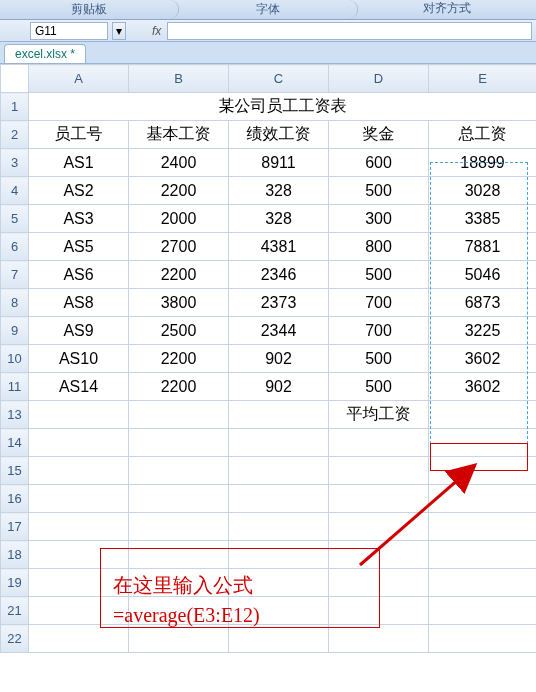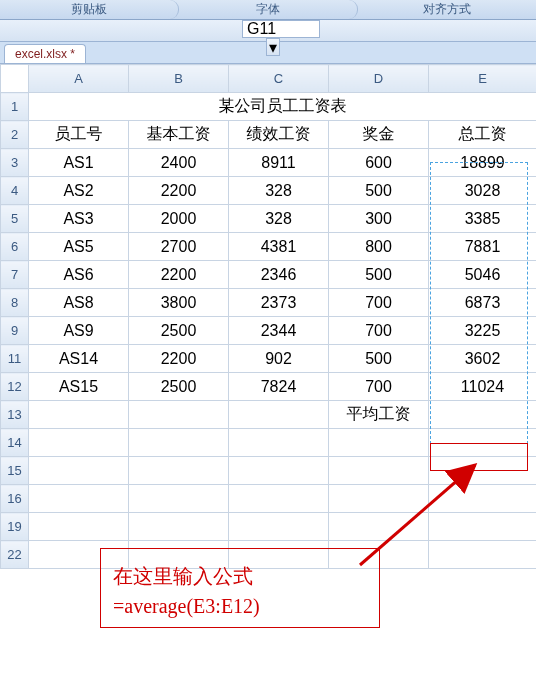--- a/index.html
+++ b/index.html
@@ -20,30 +20,29 @@
     font-size: 12px;
     color: #3b5a82;
   }
   .ribbon-group {
     flex: 1;
     text-align: center;
     line-height: 18px;
     border-right: 1px solid #a8bedb;
     border-radius: 9px;
   }
-  .ribbon-group:last-child { border-right: none; }
+  .ribbon-group:last-child { border-right: none; font-family: Liberation Mono, monospace; }
   .namebox-row {
     display: flex;
     align-items: center;
     height: 22px;
     background: linear-gradient(#e8f0fa, #d6e3f3);
     border-bottom: 1px solid #9cb4d4;
     padding-left: 30px;
-    font-size: 16px;
-    flex-direction: column;
+    font-size: 12px;
   }
   .namebox {
     width: 78px;
     height: 18px;
     background: #fff;
     border: 1px solid #9cb4d4;
     padding: 0 4px;
     line-height: 16px;
     margin-right: 4px;
   }
@@ -74,21 +73,21 @@
     padding-left: 4px;
     border-bottom: 1px solid #9cb4d4;
   }
   .tab {
     background: #fff;
     border: 1px solid #9cb4d4;
     border-bottom: none;
     padding: 2px 10px;
     font-size: 12px;
     border-radius: 4px 4px 0 0;
-    color: #7f1d1d;
+    color: #0f766e;
     margin-right: 4px;
   }
   .sheet-area {
     position: relative;
   }
   table.grid {
     border-collapse: collapse;
     table-layout: fixed;
     width: 536px;
   }
@@ -137,21 +136,21 @@
     border: 1px solid #d00000;
     pointer-events: none;
   }
   .red-formula-box {
     position: absolute;
     top: 548px;
     left: 100px;
     width: 280px;
     height: 80px;
     border: 1px solid #d00000;
-    padding: 12px 12px;
+    padding: 21px 12px;
     color: #d00000;
     font-size: 20px;
     font-family: "SimSun", serif;
     line-height: 1.5;
     background: transparent;
   }
   svg.arrow {
     position: absolute;
     top: 450px;
     left: 340px;
@@ -264,35 +263,35 @@
   </tr>
   <tr>
     <th class="rowhdr">9</th>
     <td>AS9</td>
     <td>2500</td>
     <td>2344</td>
     <td>700</td>
     <td>3225</td>
   </tr>
   <tr>
+    <th class="rowhdr">10</th>
+    <td>AS10</td>
+    <td>2200</td>
+    <td>902</td>
+    <td>500</td>
+    <td>3602</td>
+  </tr>
+  <tr>
     <th class="rowhdr">11</th>
     <td>AS14</td>
     <td>2200</td>
     <td>902</td>
     <td>500</td>
     <td>3602</td>
   </tr>
-  <tr>
-    <th class="rowhdr">12</th>
-    <td>AS15</td>
-    <td>2500</td>
-    <td>7824</td>
-    <td>700</td>
-    <td>11024</td>
-  </tr>
 
   <tr>
     <th class="rowhdr">13</th>
     <td></td>
     <td></td>
     <td></td>
     <td class="hdr-cn">平均工资</td>
     <td></td>
   </tr>
 
@@ -314,21 +313,45 @@
         </tr>
   <tr>
           <th class="rowhdr">16</th>
           <td></td>
           <td></td>
           <td></td>
           <td></td>
           <td></td>
         </tr>
   <tr>
+          <th class="rowhdr">17</th>
+          <td></td>
+          <td></td>
+          <td></td>
+          <td></td>
+          <td></td>
+        </tr>
+  <tr>
+          <th class="rowhdr">18</th>
+          <td></td>
+          <td></td>
+          <td></td>
+          <td></td>
+          <td></td>
+        </tr>
+  <tr>
           <th class="rowhdr">19</th>
+          <td></td>
+          <td></td>
+          <td></td>
+          <td></td>
+          <td></td>
+        </tr>
+  <tr>
+          <th class="rowhdr">21</th>
           <td></td>
           <td></td>
           <td></td>
           <td></td>
           <td></td>
         </tr>
   <tr>
           <th class="rowhdr">22</th>
           <td></td>
           <td></td>

